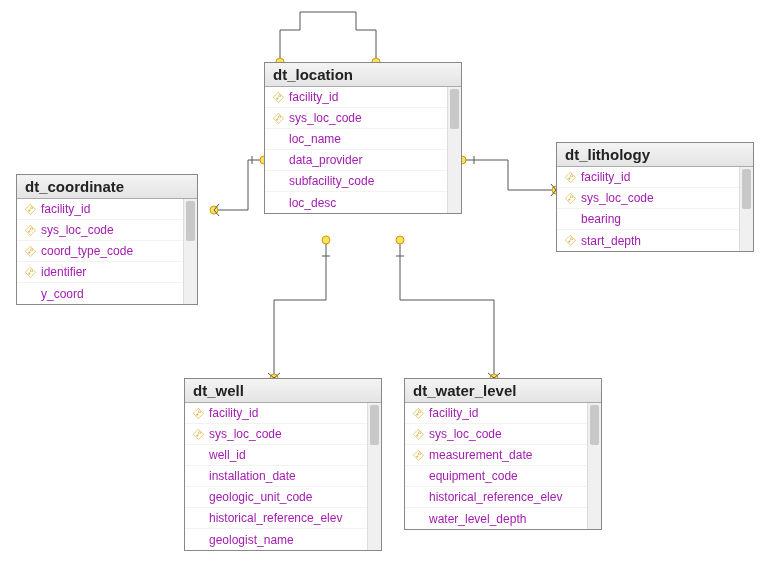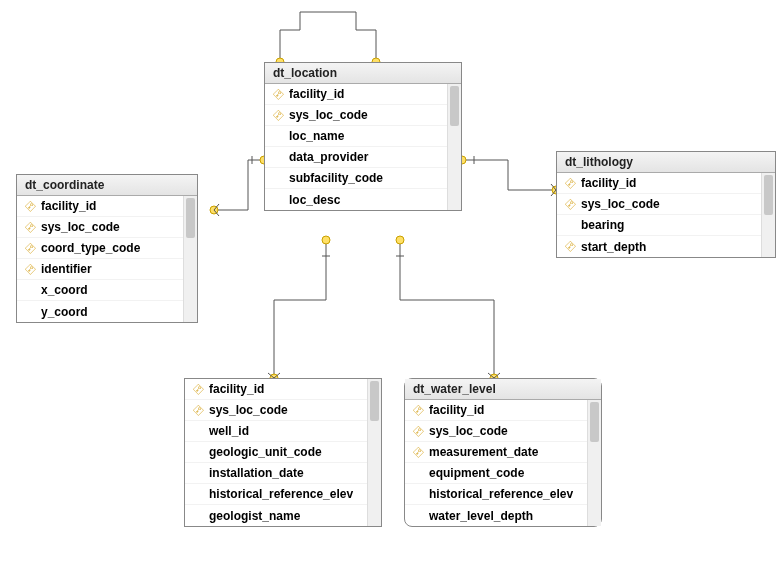--- a/index.html
+++ b/index.html
@@ -24,21 +24,21 @@
     position: absolute;
     background: #ffffff;
     border: 1px solid #888;
     box-shadow: 0 0 0 rgba(0,0,0,0);
   }
   .entity-title {
     background: linear-gradient(#f4f4f4, #e4e4e4);
     border-bottom: 1px solid #aaa;
     font-weight: bold;
     padding: 3px 8px;
-    font-size: 12px;
+    font-size: 15px;
     color: #222;
   }
   .entity-body {
     position: relative;
     max-height: 160px;
     overflow: hidden;
   }
   .rows {
     padding: 0;
   }
@@ -59,22 +59,21 @@
     font-size: 11px;
   }
   .key-icon {
     color: #d4a017;
     font-size: 11px;
     line-height: 1;
     transform: rotate(45deg);
   }
   .col-name {
     padding-left: 2px;
-    color: #000000;
-    font-weight: bold;
+    color: #a21caf;
   }
   .scroll-track {
     position: absolute;
     right: 0;
     top: 0;
     bottom: 0;
     width: 14px;
     background: #f0f0f0;
     border-left: 1px solid #ddd;
   }
@@ -204,34 +203,30 @@
             <span class="col-name">coord_type_code</span>
           </div>
           <div class="row">
             <span class="key-cell">
               <span class="key-icon">⚿</span>
             </span>
             <span class="col-name">identifier</span>
           </div>
           <div class="row">
             <span class="key-cell"></span>
-            <span class="col-name">x_coord</span>
-          </div>
-          <div class="row">
-            <span class="key-cell"></span>
             <span class="col-name">y_coord</span>
           </div>
         </div>
       <div class="scroll-track">
         <div class="scroll-thumb"></div>
       </div>
     </div>
   </div>
 
-  <div class="entity" style="left:556px; top:151px; width:220px;">
+  <div class="entity" style="left:556px; top:142px; width:198px;">
     <div class="entity-title">dt_lithology</div>
     <div class="entity-body">
       <div class="rows">
           <div class="row">
             <span class="key-cell">
               <span class="key-icon">⚿</span>
             </span>
             <span class="col-name">facility_id</span>
           </div>
           <div class="row">
@@ -251,62 +246,63 @@
             <span class="col-name">start_depth</span>
           </div>
         </div>
       <div class="scroll-track">
         <div class="scroll-thumb"></div>
       </div>
     </div>
   </div>
 
   <div class="entity" style="left:184px; top:378px; width:198px;">
+    <div class="entity-title">dt_well</div>
     <div class="entity-body">
       <div class="rows">
           <div class="row">
             <span class="key-cell">
               <span class="key-icon">⚿</span>
             </span>
             <span class="col-name">facility_id</span>
           </div>
           <div class="row">
             <span class="key-cell">
               <span class="key-icon">⚿</span>
             </span>
             <span class="col-name">sys_loc_code</span>
           </div>
           <div class="row">
             <span class="key-cell"></span>
             <span class="col-name">well_id</span>
           </div>
           <div class="row">
             <span class="key-cell"></span>
+            <span class="col-name">installation_date</span>
+          </div>
+          <div class="row">
+            <span class="key-cell"></span>
             <span class="col-name">geologic_unit_code</span>
           </div>
           <div class="row">
             <span class="key-cell"></span>
-            <span class="col-name">installation_date</span>
-          </div>
-          <div class="row">
-            <span class="key-cell"></span>
             <span class="col-name">historical_reference_elev</span>
           </div>
           <div class="row">
             <span class="key-cell"></span>
             <span class="col-name">geologist_name</span>
           </div>
         </div>
       <div class="scroll-track">
         <div class="scroll-thumb"></div>
       </div>
     </div>
   </div>
 
-  <div class="entity" style="left:404px; top:378px; width:198px;border-radius:8px;">
+  <div class="entity" style="left:404px; top:378px; width:198px;">
     <div class="entity-title">dt_water_level</div>
     <div class="entity-body">
       <div class="rows">
           <div class="row">
             <span class="key-cell">
               <span class="key-icon">⚿</span>
             </span>
             <span class="col-name">facility_id</span>
           </div>
           <div class="row">

